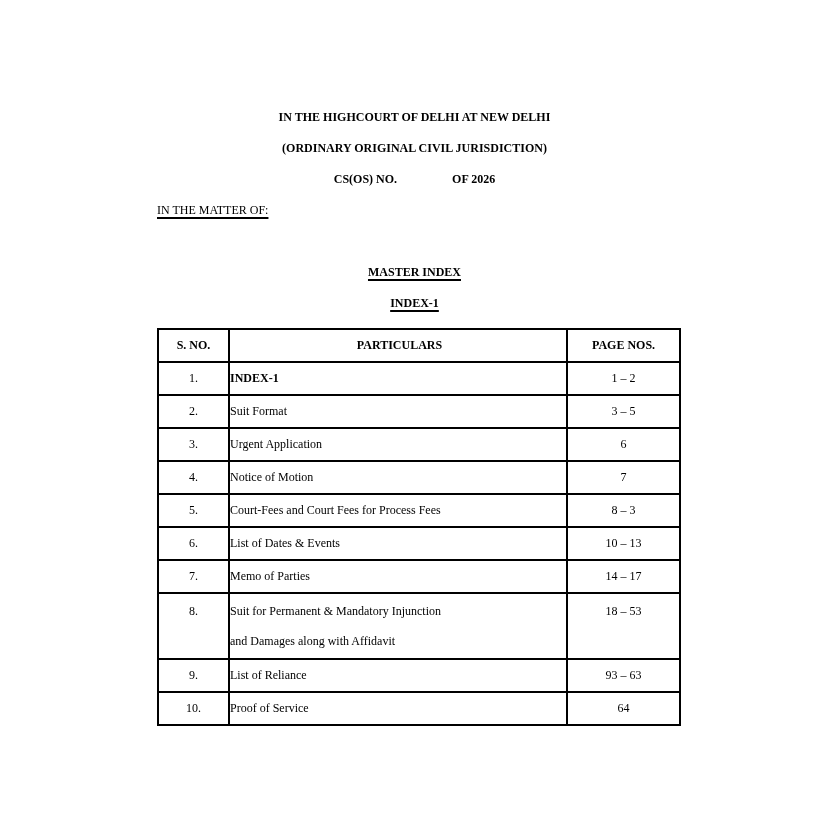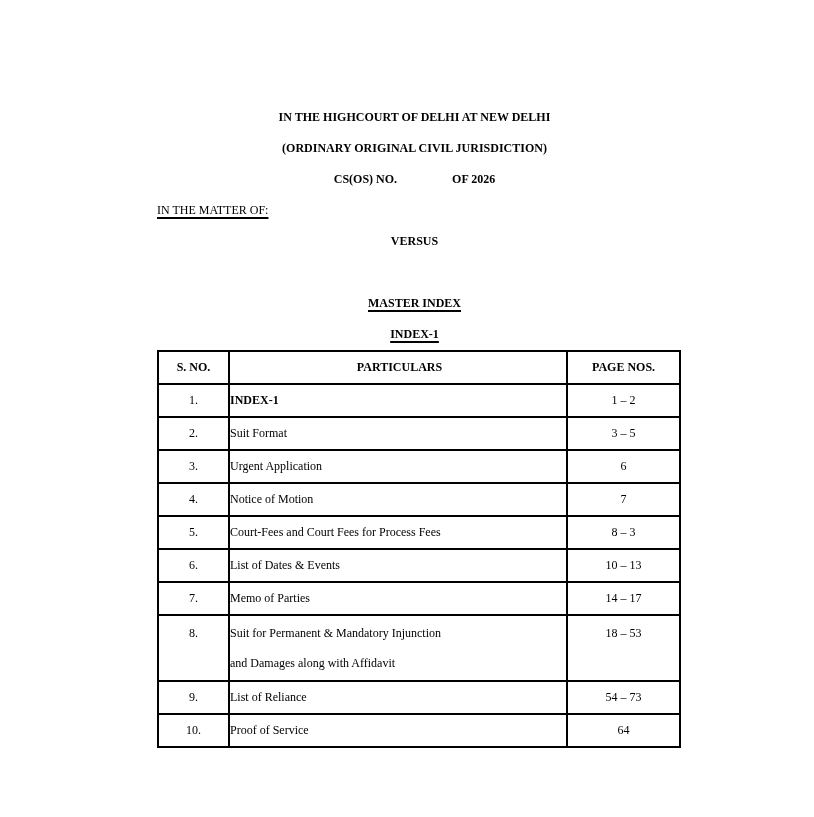--- a/index.html
+++ b/index.html
@@ -37,21 +37,21 @@
   }
   .party-row {
     display: flex;
     justify-content: space-between;
   }
   .case-gap {
     display: inline-block;
     width: 55px;
   }
   table.index {
-    margin-top: 0;
+    margin-top: 9px;
     border-collapse: collapse;
     width: 515px;
     table-layout: fixed;
   }
   table.index th, table.index td {
     border: 2px solid #000000;
     padding: 0;
     height: 31px;
     vertical-align: middle;
     overflow: hidden;
@@ -78,21 +78,20 @@
   <div class="content">
 
     <div class="line center bold">IN THE HIGHCOURT OF DELHI AT NEW DELHI</div>
     <div class="line center bold">(ORDINARY ORIGINAL CIVIL JURISDICTION)</div>
 
     <div class="line center bold"><span>CS(OS) NO.</span><span class="case-gap"></span><span>OF 2026</span></div>
 
     <div class="line underline">IN THE MATTER OF:</div>
 
 
-    <div class="line center bold">VERSUS</div>
 
     <div class="line party-row">
     </div>
 
     <div class="line center"><span class="bold underline">MASTER INDEX</span></div>
     <div class="line center"><span class="bold underline">INDEX-1</span></div>
 
     <table class="index">
       <thead>
         <tr>
@@ -141,21 +140,21 @@
           <td class="c-sno">8.</td>
           <td class="c-part">
             <div class="part-line">Suit for Permanent &amp; Mandatory Injunction</div>
             <div class="part-line">and Damages along with Affidavit</div>
           </td>
           <td class="c-page">18 – 53</td>
         </tr>
         <tr>
           <td class="c-sno">9.</td>
           <td class="c-part">List of Reliance</td>
-          <td class="c-page">54 – 73</td>
+          <td class="c-page">93 – 63</td>
         </tr>
         <tr>
           <td class="c-sno">10.</td>
           <td class="c-part">Proof of Service</td>
           <td class="c-page">64</td>
         </tr>
       </tbody>
     </table>
 
   </div>

